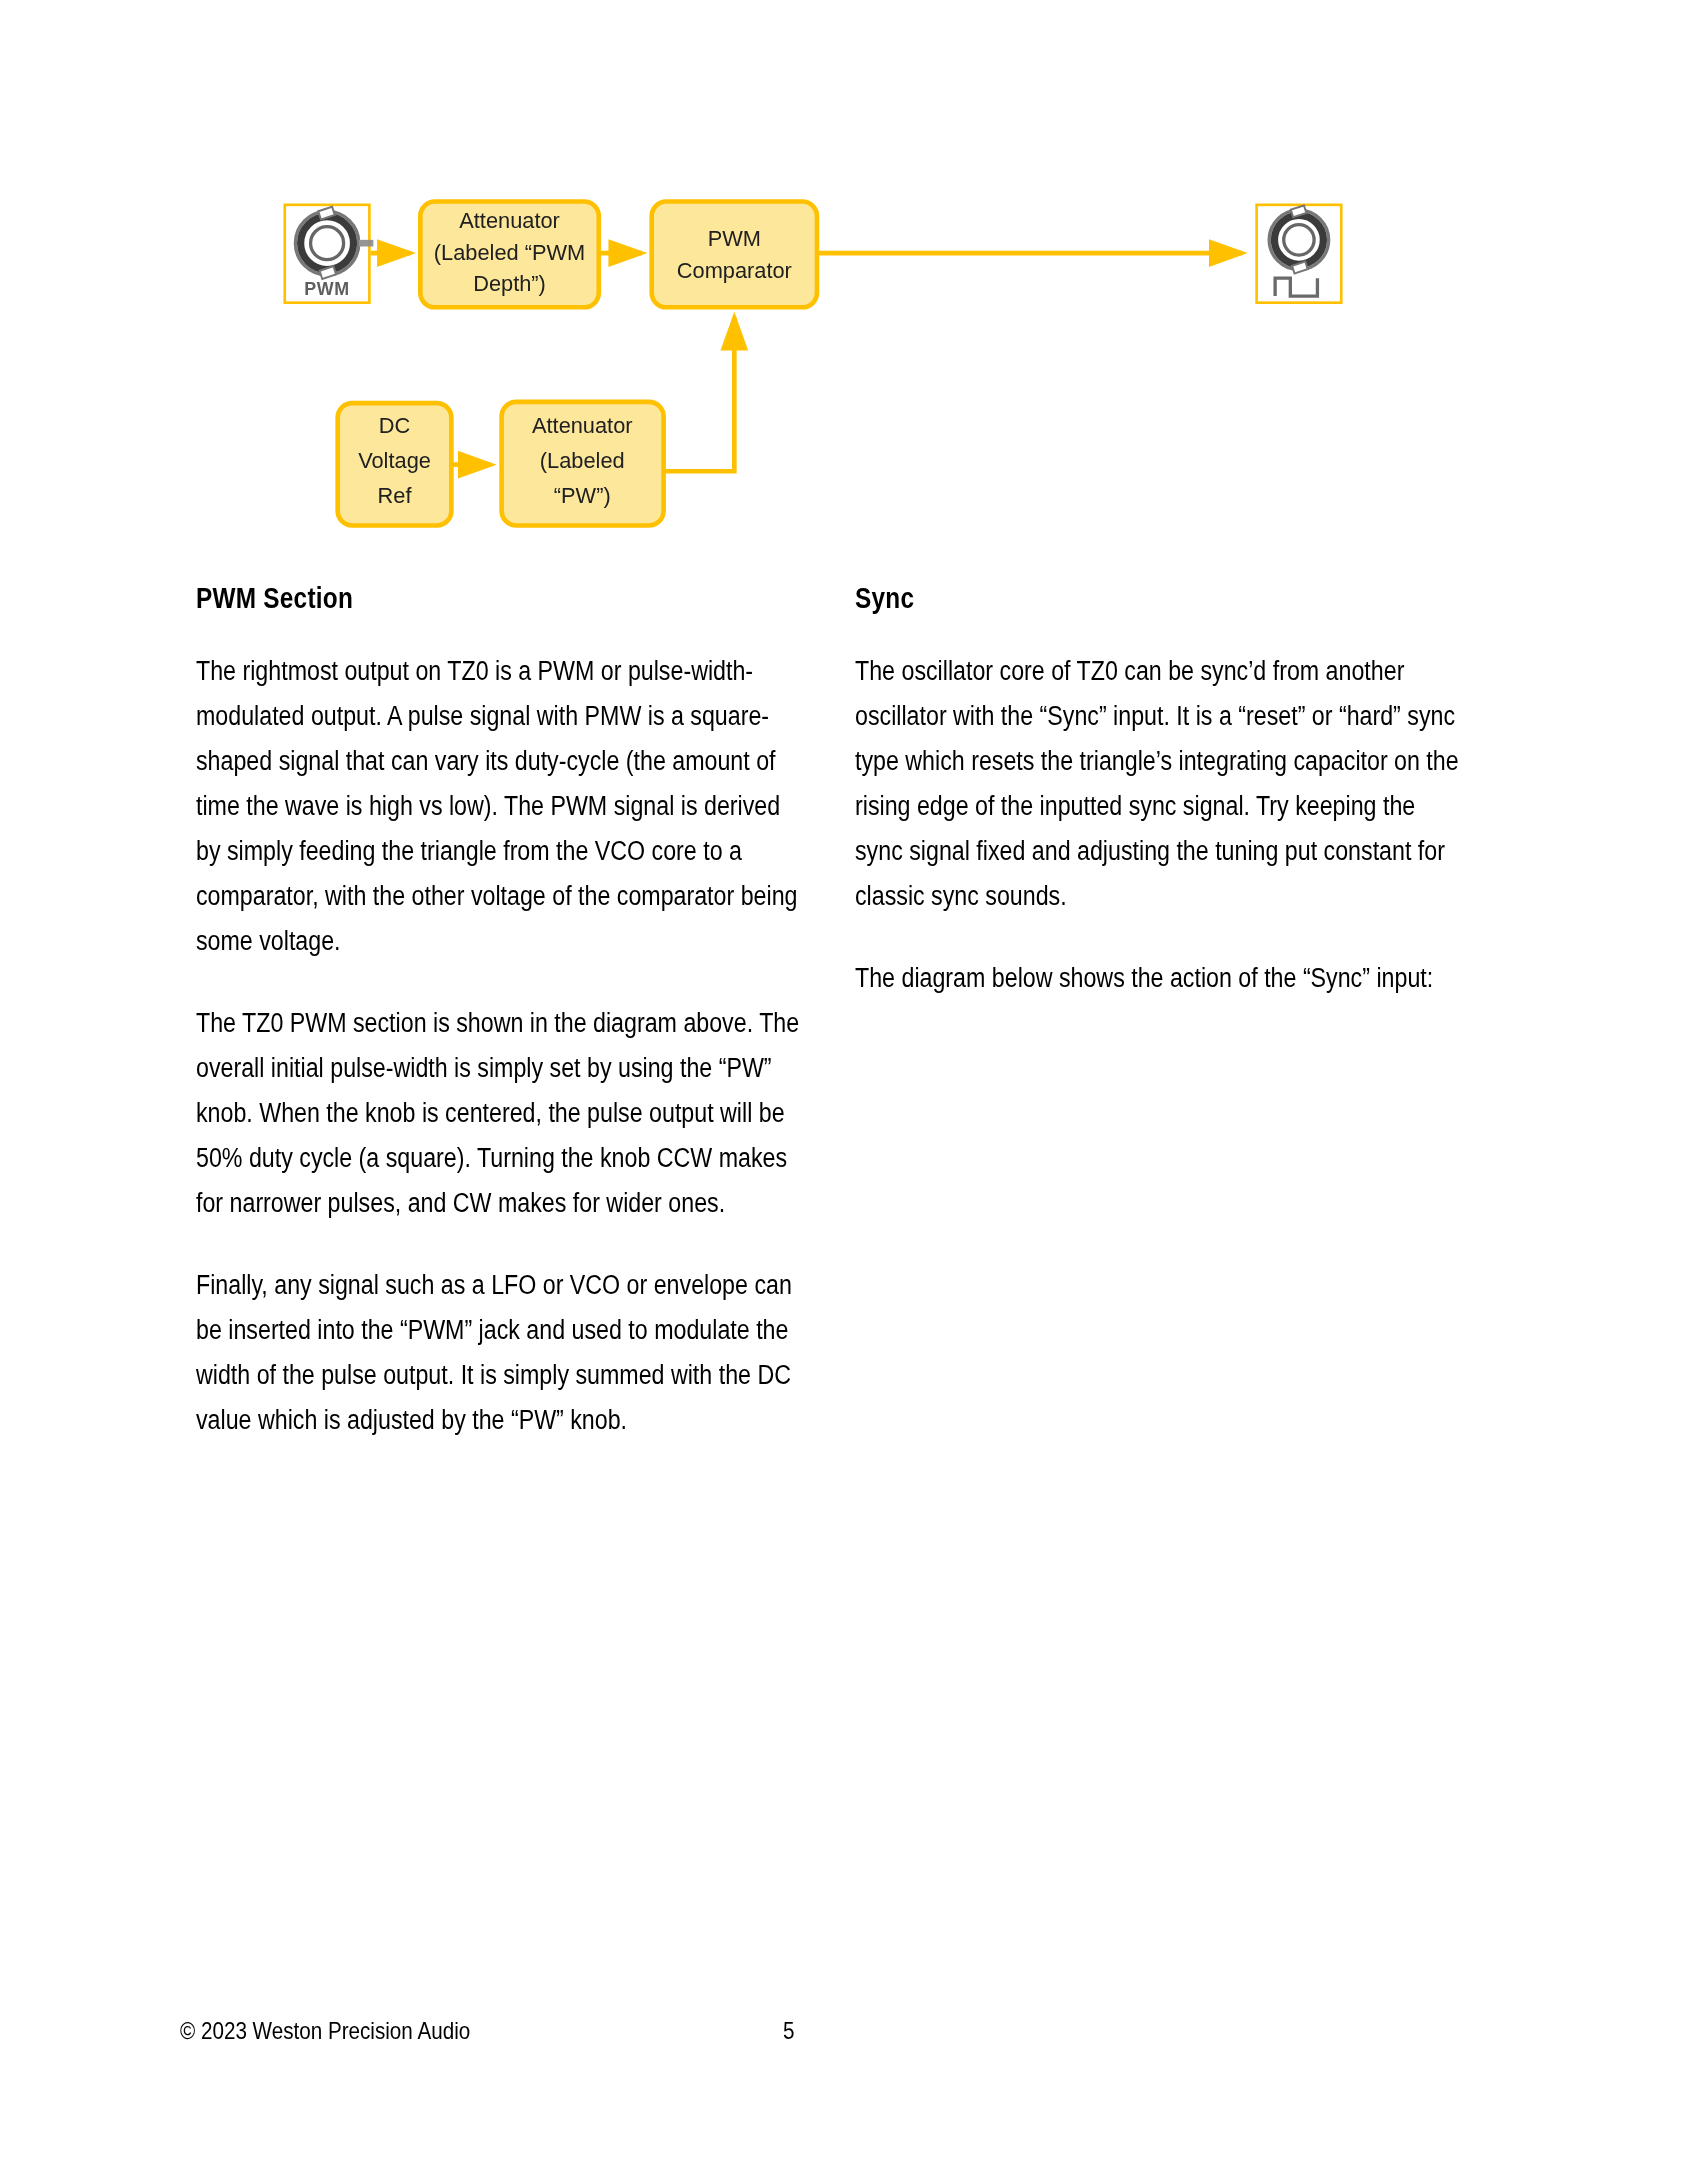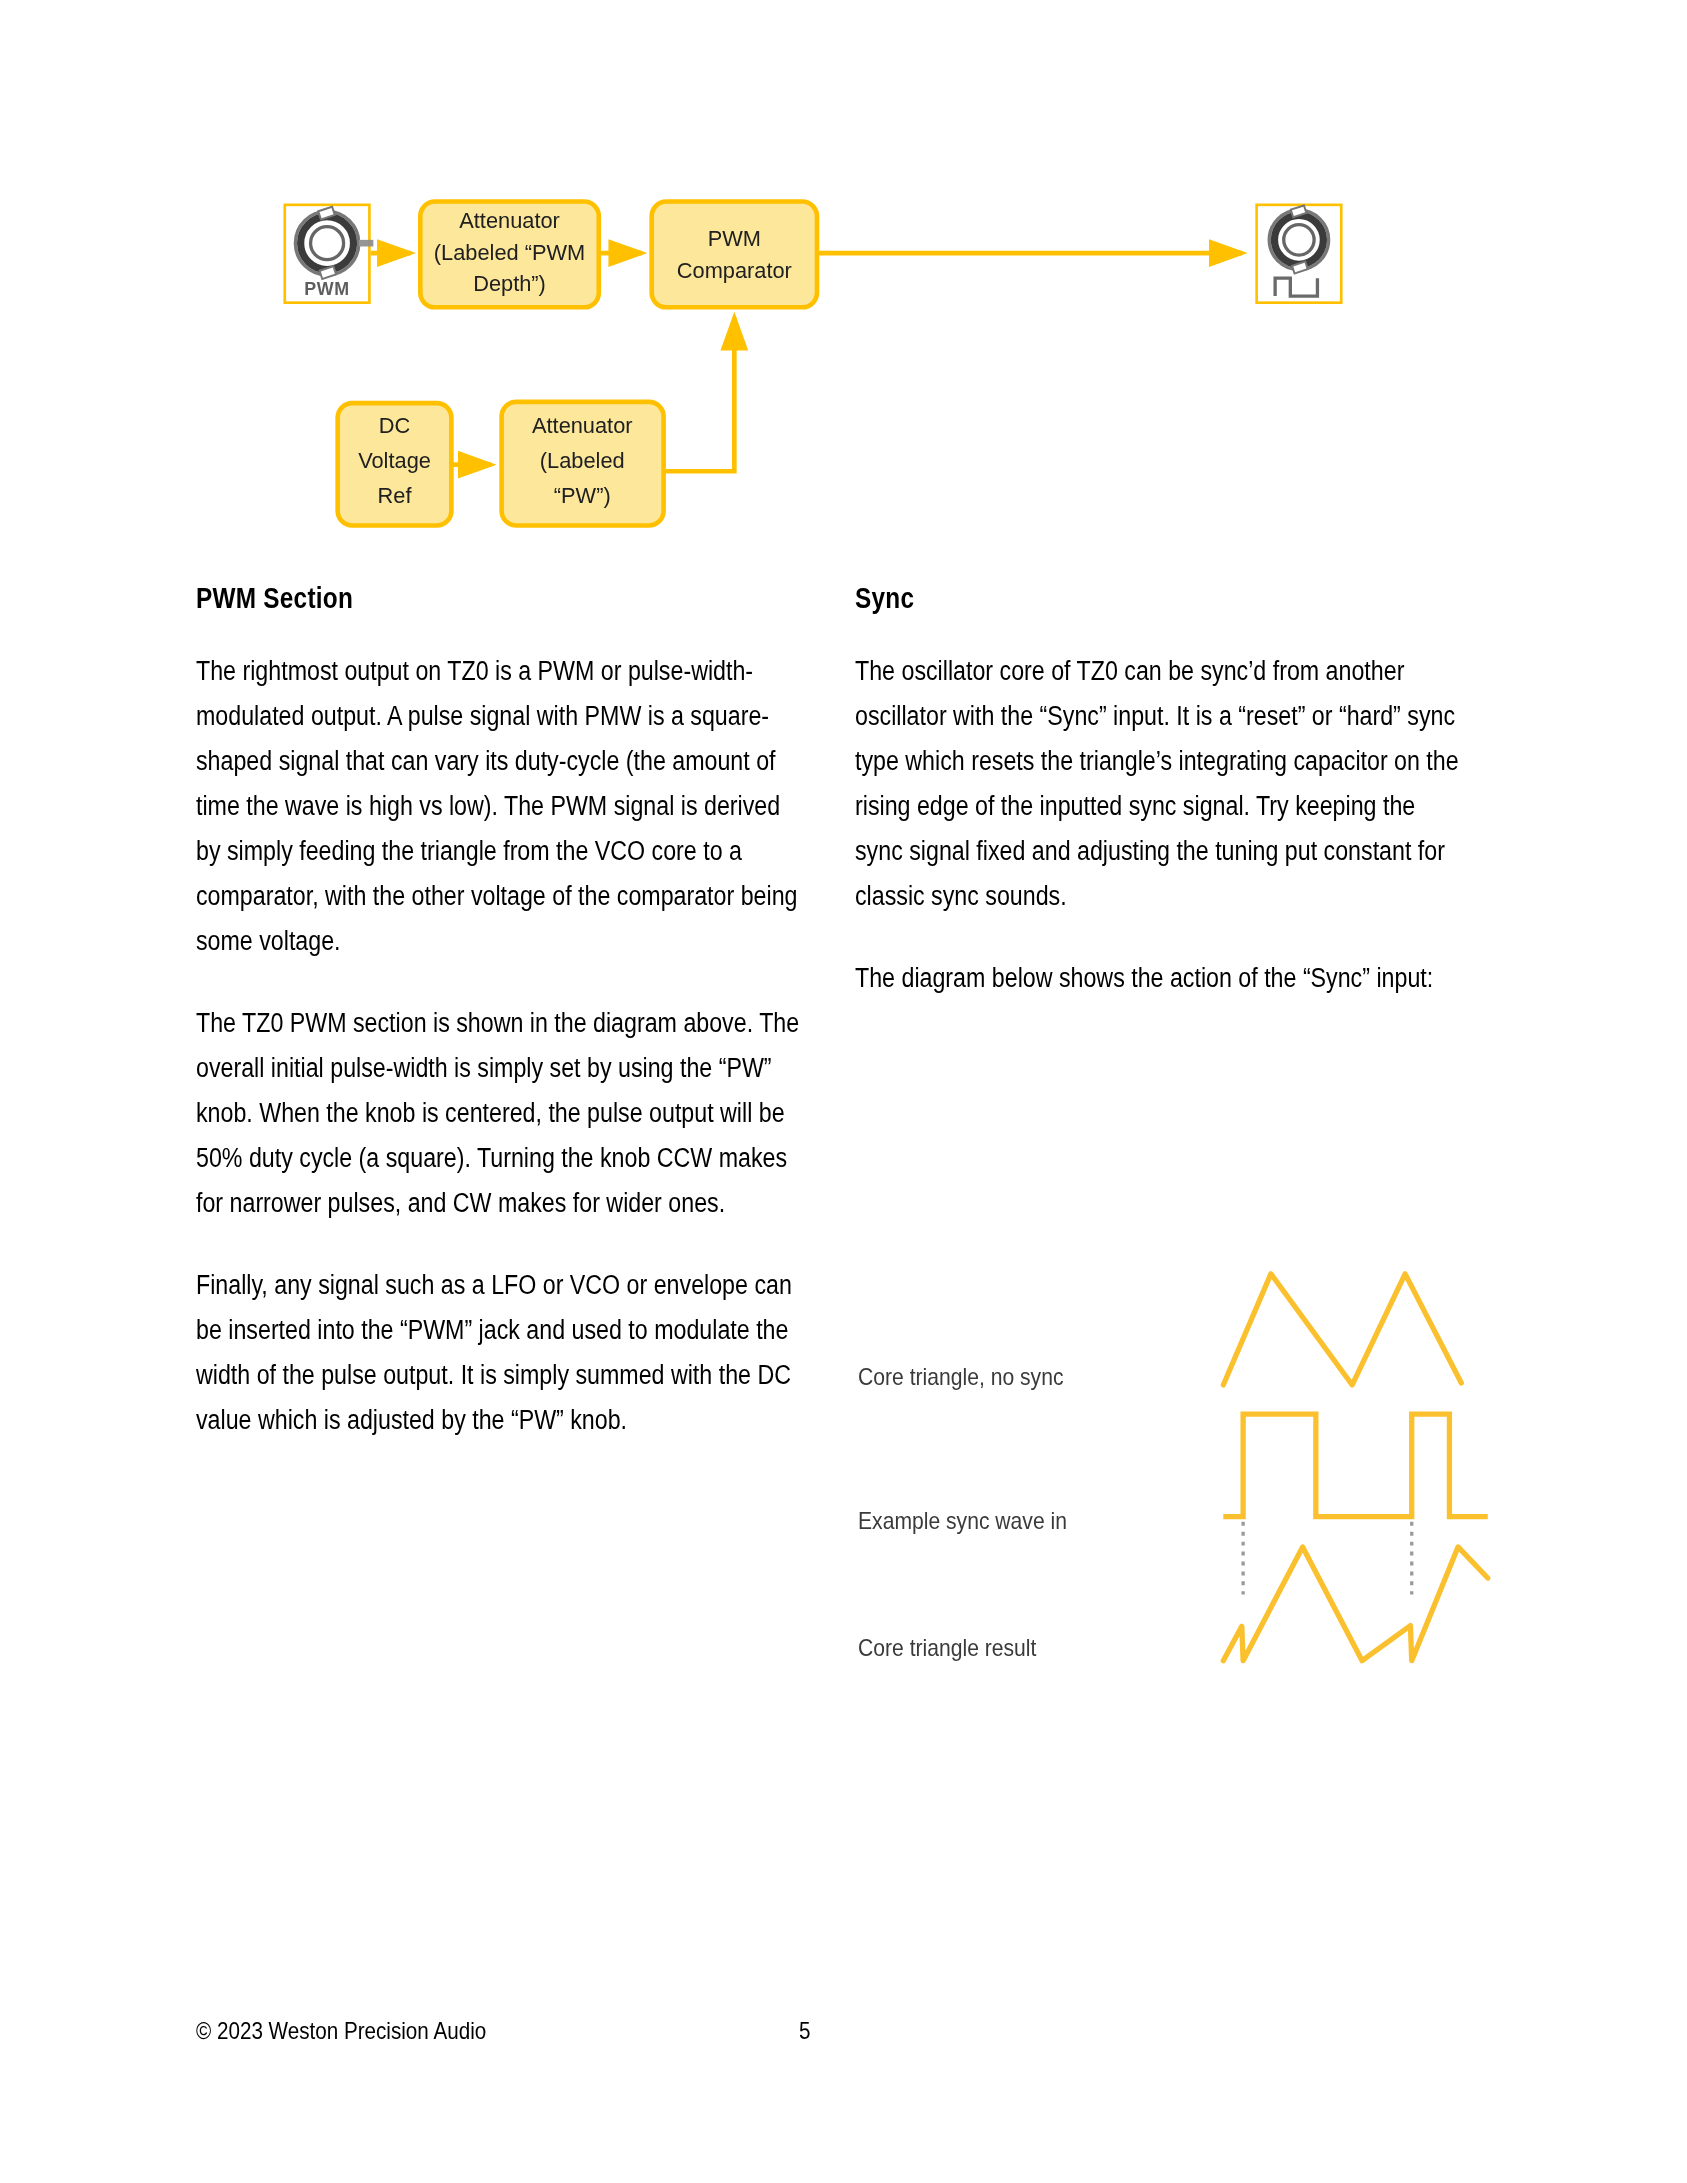--- a/index.html
+++ b/index.html
@@ -84,21 +84,21 @@
     transform: scaleX(0.88);
     transform-origin: left center;
   }
   .wl-1 { left: 5.3px;  top: 119px; }
   .wl-2 { left: 5.3px;  top: 263px; }
   .wl-3 { left: 5.3px;  top: 390px; }
 
   
   .footer {
     position: absolute;
-    left: 196px;
+    left: 180px;
     top: 2017px;
     width: 1297px;
     display: flex;
     align-items: flex-start;
   }
   .footer-copy {
     font-family: "Liberation Sans Narrow", "Liberation Sans", sans-serif;
     font-size: 24px;
     color: #000000;
     transform: scaleX(0.86);
@@ -203,38 +203,20 @@
     </div>
 
     <div class="col">
       <h2 class="section-heading">Sync</h2>
       <p class="para">The oscillator core of TZ0 can be sync’d from another oscillator with the “Sync” input. It is a “reset” or “hard” sync type which resets the triangle’s integrating capacitor on the rising edge of the inputted sync signal. Try keeping the sync signal fixed and adjusting the tuning put constant for classic sync sounds.</p>
       <p class="para">The diagram below shows the action of the “Sync” input:</p>
     </div>
 
   </div>
 
-  <div class="wave-figure">
-
-    <span class="wave-label wl-1">Core triangle, no sync</span>
-    <span class="wave-label wl-2">Example sync wave in</span>
-    <span class="wave-label wl-3">Core triangle result</span>
-
-    <svg width="648" height="430" viewBox="0 0 980 650" xmlns="http://www.w3.org/2000/svg">
-
-      <polyline points="560,213 632,45 755,213 835,45 920,210" fill="none" stroke="#FBC02D" stroke-width="8" stroke-linejoin="round" stroke-linecap="round"></polyline>
-
-      <polyline points="560,412 590,412 590,257 700,257 700,412 845,412 845,257 902,257 902,412 960,412" fill="none" stroke="#FBC02D" stroke-width="8" stroke-linejoin="miter" stroke-linecap="butt"></polyline>
-
-      <line x1="590" y1="420" x2="590" y2="530" stroke="#9A9A9A" stroke-width="5" stroke-dasharray="6 9" stroke-linecap="butt"></line>
-      <line x1="845" y1="420" x2="845" y2="530" stroke="#9A9A9A" stroke-width="5" stroke-dasharray="6 9" stroke-linecap="butt"></line>
-
-      <polyline points="560,630 588,578 590,630 680,458 770,630 843,577 845,630 915,458 960,505" fill="none" stroke="#FBC02D" stroke-width="8" stroke-linejoin="round" stroke-linecap="round"></polyline>
-    </svg>
-  </div>
 
   <div class="footer">
     <span class="footer-copy">© 2023 Weston Precision Audio</span>
     <span class="footer-page">5</span>
   </div>
 
 </div>
 
 
 </body></html>

